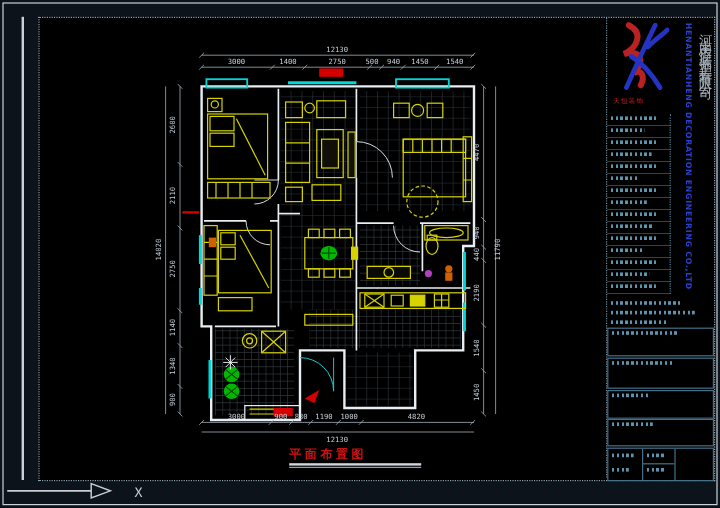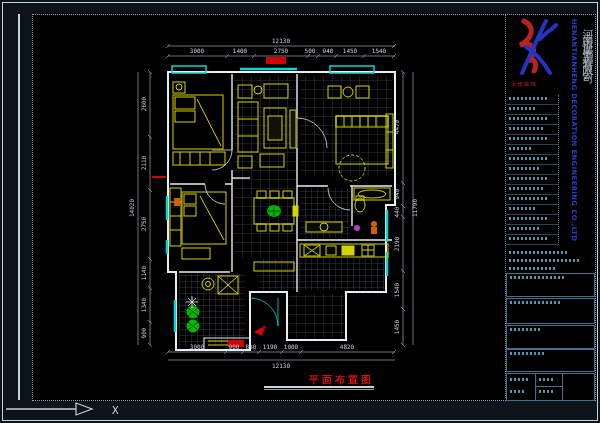--- a/index.html
+++ b/index.html
@@ -21,21 +21,21 @@
      border-right:1px dotted #4e7f96;
      background:repeating-linear-gradient(180deg,transparent 0 9px,rgba(78,127,150,.55) 9px 10px);}
   .chip{position:absolute;height:3px;left:3px;
      background:repeating-linear-gradient(90deg,#5d93ad 0 2px,transparent 2px 4px);}
   .tb-box{position:absolute;left:0;width:87px;border:1px solid #44708a;background:#000;}
   .tb-grid{position:absolute;left:0;top:358px;width:87px;height:26px;border:1px solid #44708a;}
   .tb-grid .v1{position:absolute;left:28px;top:0;height:100%;border-left:1px solid #44708a;}
   .tb-grid .v2{position:absolute;left:55px;top:0;height:100%;border-left:1px solid #44708a;}
   .tb-grid .h1{position:absolute;left:28px;top:12px;width:27px;border-top:1px solid #44708a;}
   
-  .drawing-title{left:264px;top:374px;width:110px;text-align:right;}
+  .drawing-title{left:241px;top:374px;width:110px;text-align:left;}
   .drawing-title .txt{color:#cf1212;font-size:10px;font-weight:bold;letter-spacing:3px;line-height:11px;}
   .drawing-title .u1{height:2px;background:#cfd6dd;margin-top:1px;}
   .drawing-title .u2{height:1px;background:#8fa3b0;margin-top:1px;}
   text{font-family:"DejaVu Sans Mono",monospace;}
 </style>
 </head>
 <body>
 
 <div class="stage">
 

